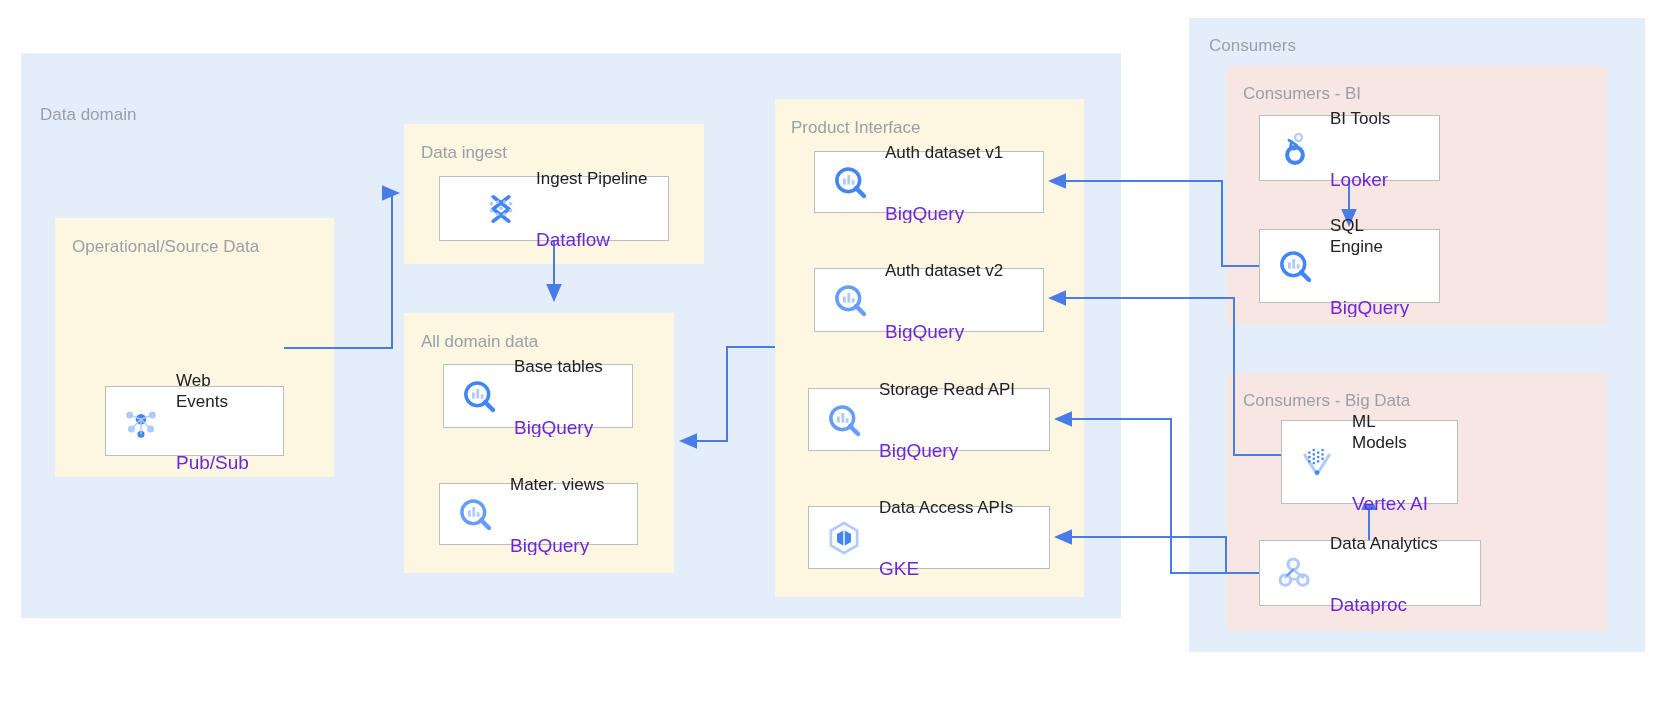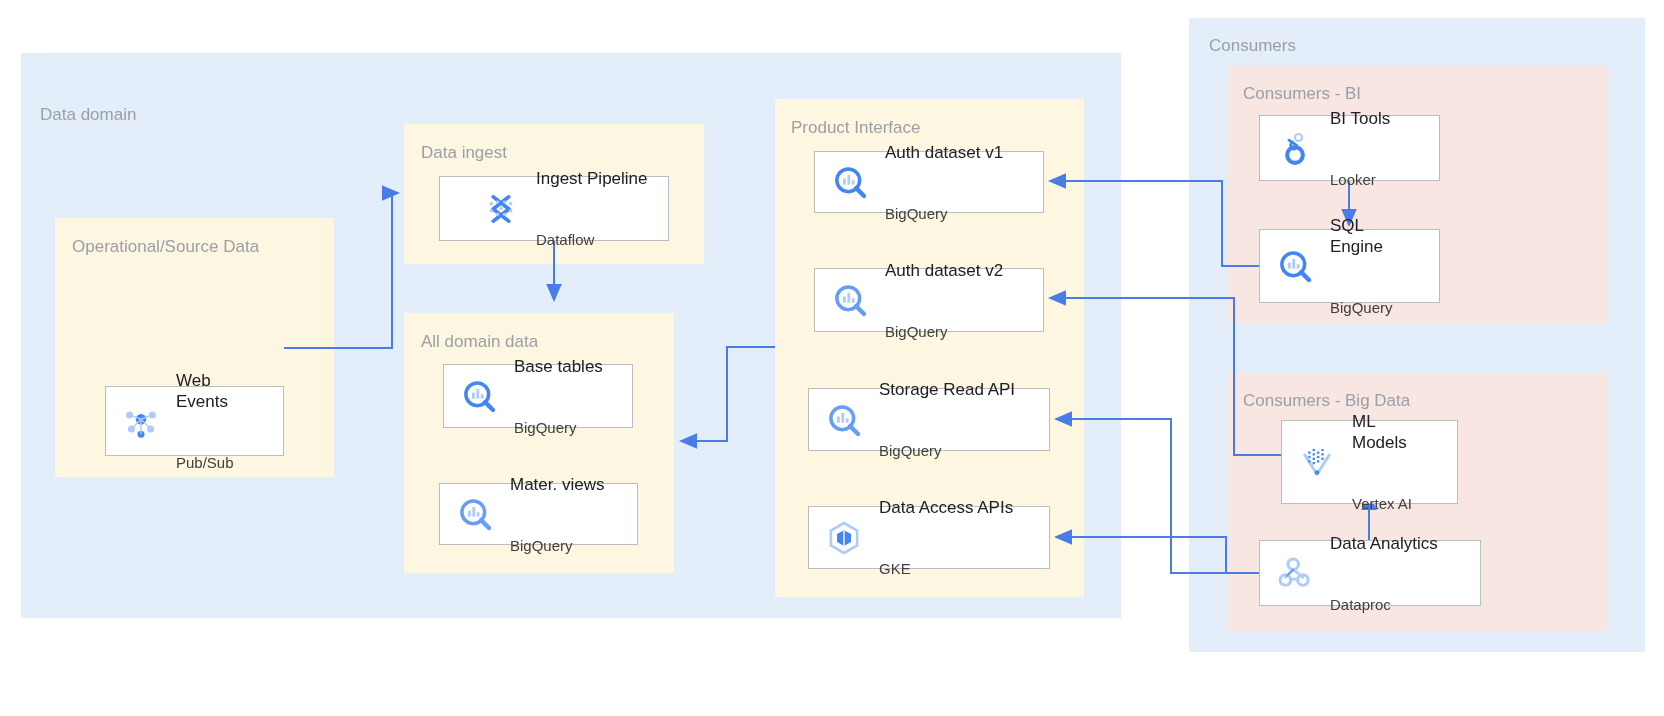--- a/index.html
+++ b/index.html
@@ -57,22 +57,22 @@
     overflow: hidden;
     gap: 12px;
   }
   .node .title {
     color: #202124;
     font-size: 17px;
     line-height: 21px;
     white-space: pre-line;
   }
   .node .sub {
-    color: #404040;
-    font-size: 15px;
+    color: #6d28d9;
+    font-size: 19px;
     line-height: 19px;
     white-space: nowrap;
     margin-top: 29px;
   }
 
   
   #edges {
     position: absolute;
     left: 0; top: 0;
     width: 1664px; height: 716px;

